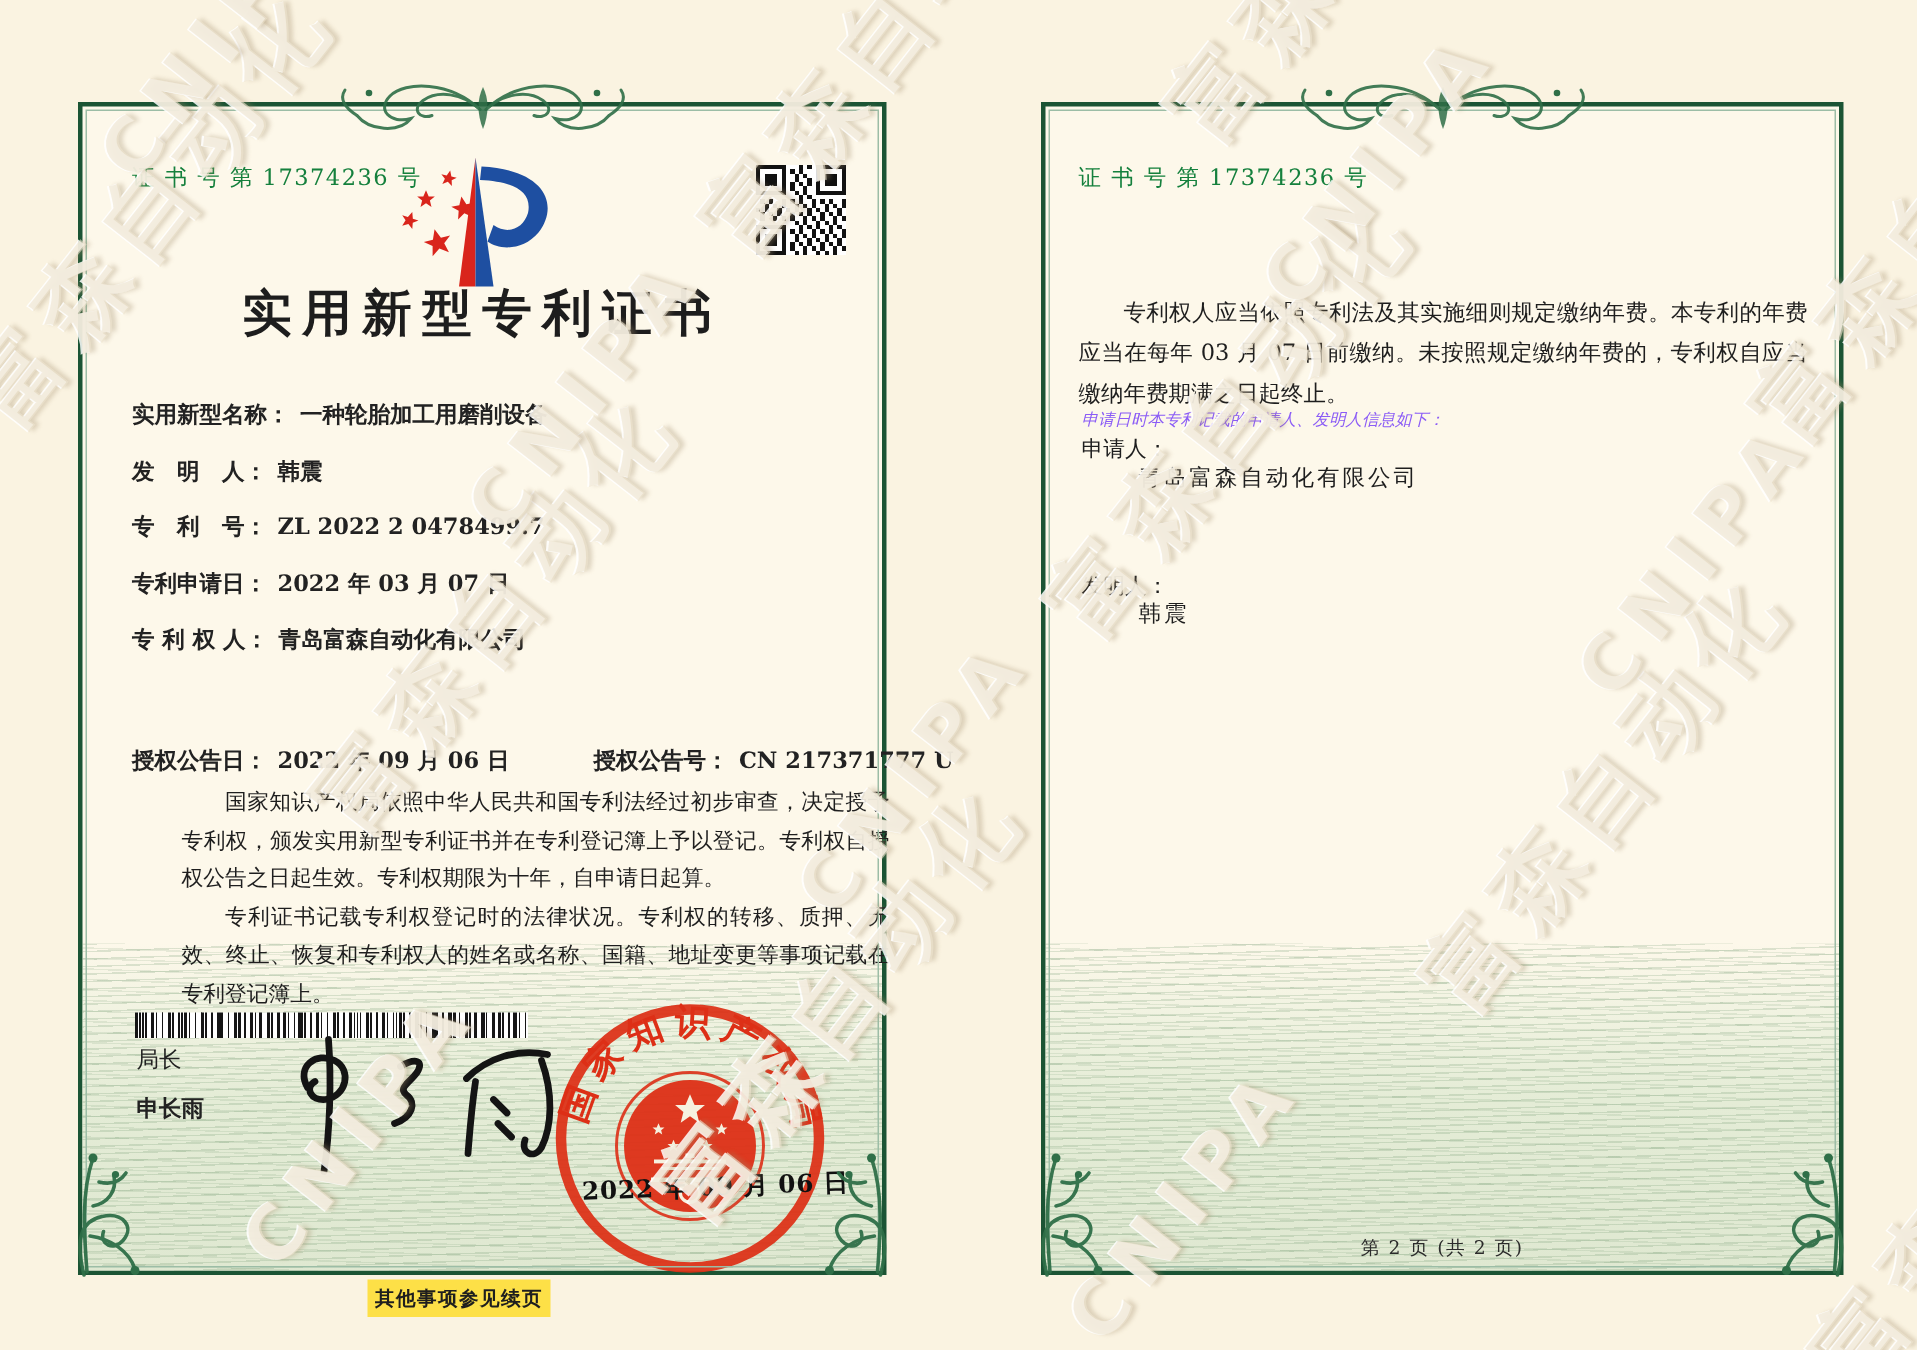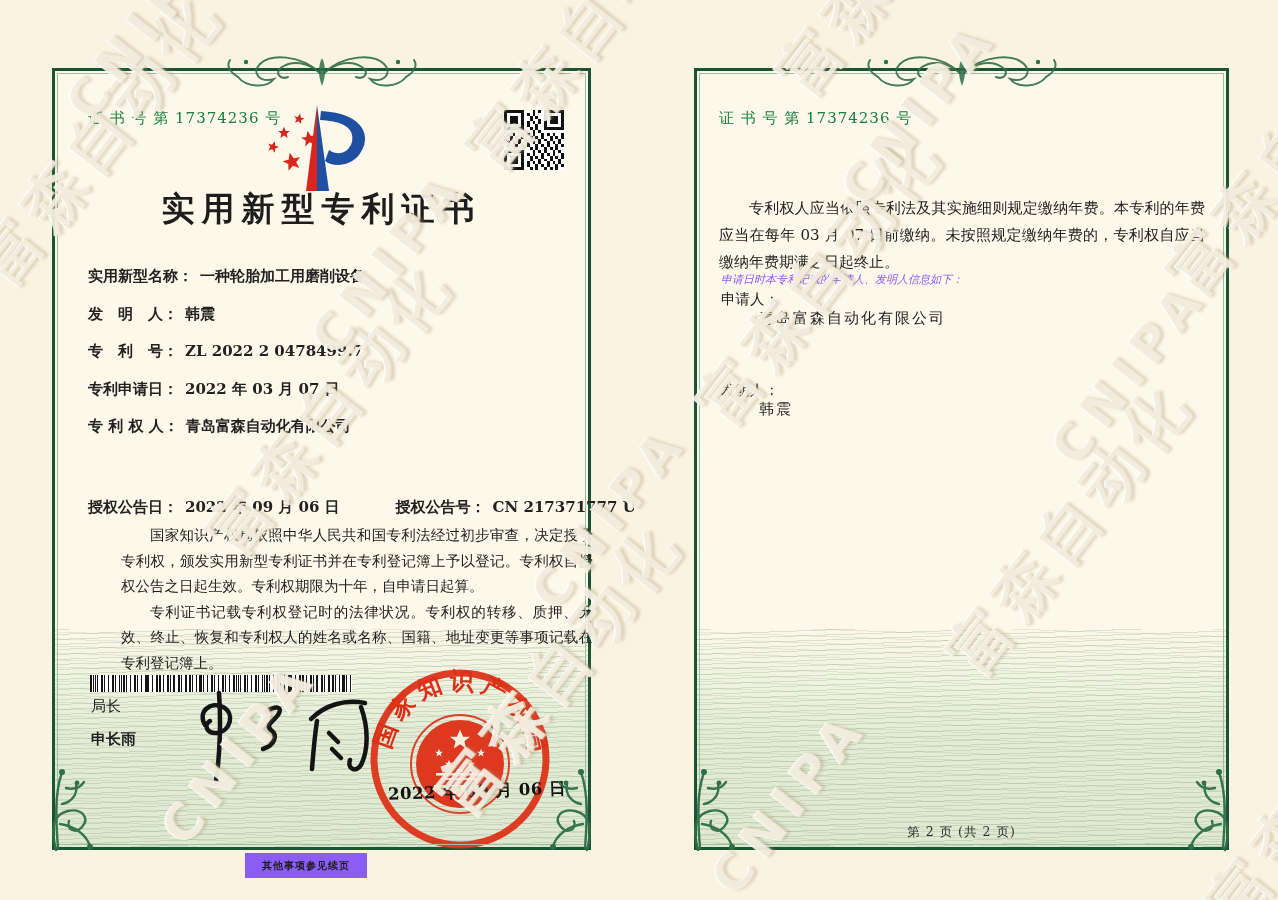--- a/index.html
+++ b/index.html
@@ -71,22 +71,22 @@
     position:absolute;left:333px;top:710px;width:160px;z-index:5;
     font-size:16.5px;font-weight:600;color:#111;letter-spacing:.5px;
     transform:rotate(-2deg);white-space:nowrap;
   }
   .page-footer{
     position:absolute;left:0;right:0;top:753px;text-align:center;z-index:6;
     font-size:12.5px;color:#2b2b2b;letter-spacing:1px;
   }
   .note-box{
     position:absolute;left:245px;top:853px;width:122px;height:25px;z-index:2;
-    background:#8b5cf6;display:flex;align-items:center;justify-content:center;
-    font-size:10px;font-weight:600;letter-spacing:1px;color:#1e1e1e;
+    background:#fde047;display:flex;align-items:center;justify-content:center;
+    font-size:13px;font-weight:600;letter-spacing:1px;color:#1e1e1e;
   }
   
   .fee-para{position:absolute;left:22px;width:486px;top:124px;z-index:3;
     font-size:15px;line-height:27px;text-align:justify;text-indent:2em;color:#1e1e1e;margin:0;}
   .info-heading{position:absolute;left:24px;top:201px;font-size:11px;color:#8b5cf6;z-index:3;font-style:italic;}
   .p2-label{position:absolute;left:24px;font-size:14.5px;color:#1e1e1e;z-index:3;}
   .p2-value{position:absolute;left:62px;font-size:15px;color:#1e1e1e;letter-spacing:2px;z-index:3;}
   
   .logo{position:absolute;left:199px;top:31px;z-index:3;}
   .qr{position:absolute;left:449px;top:39px;width:60px;height:60px;z-index:3;background:#fff;}

